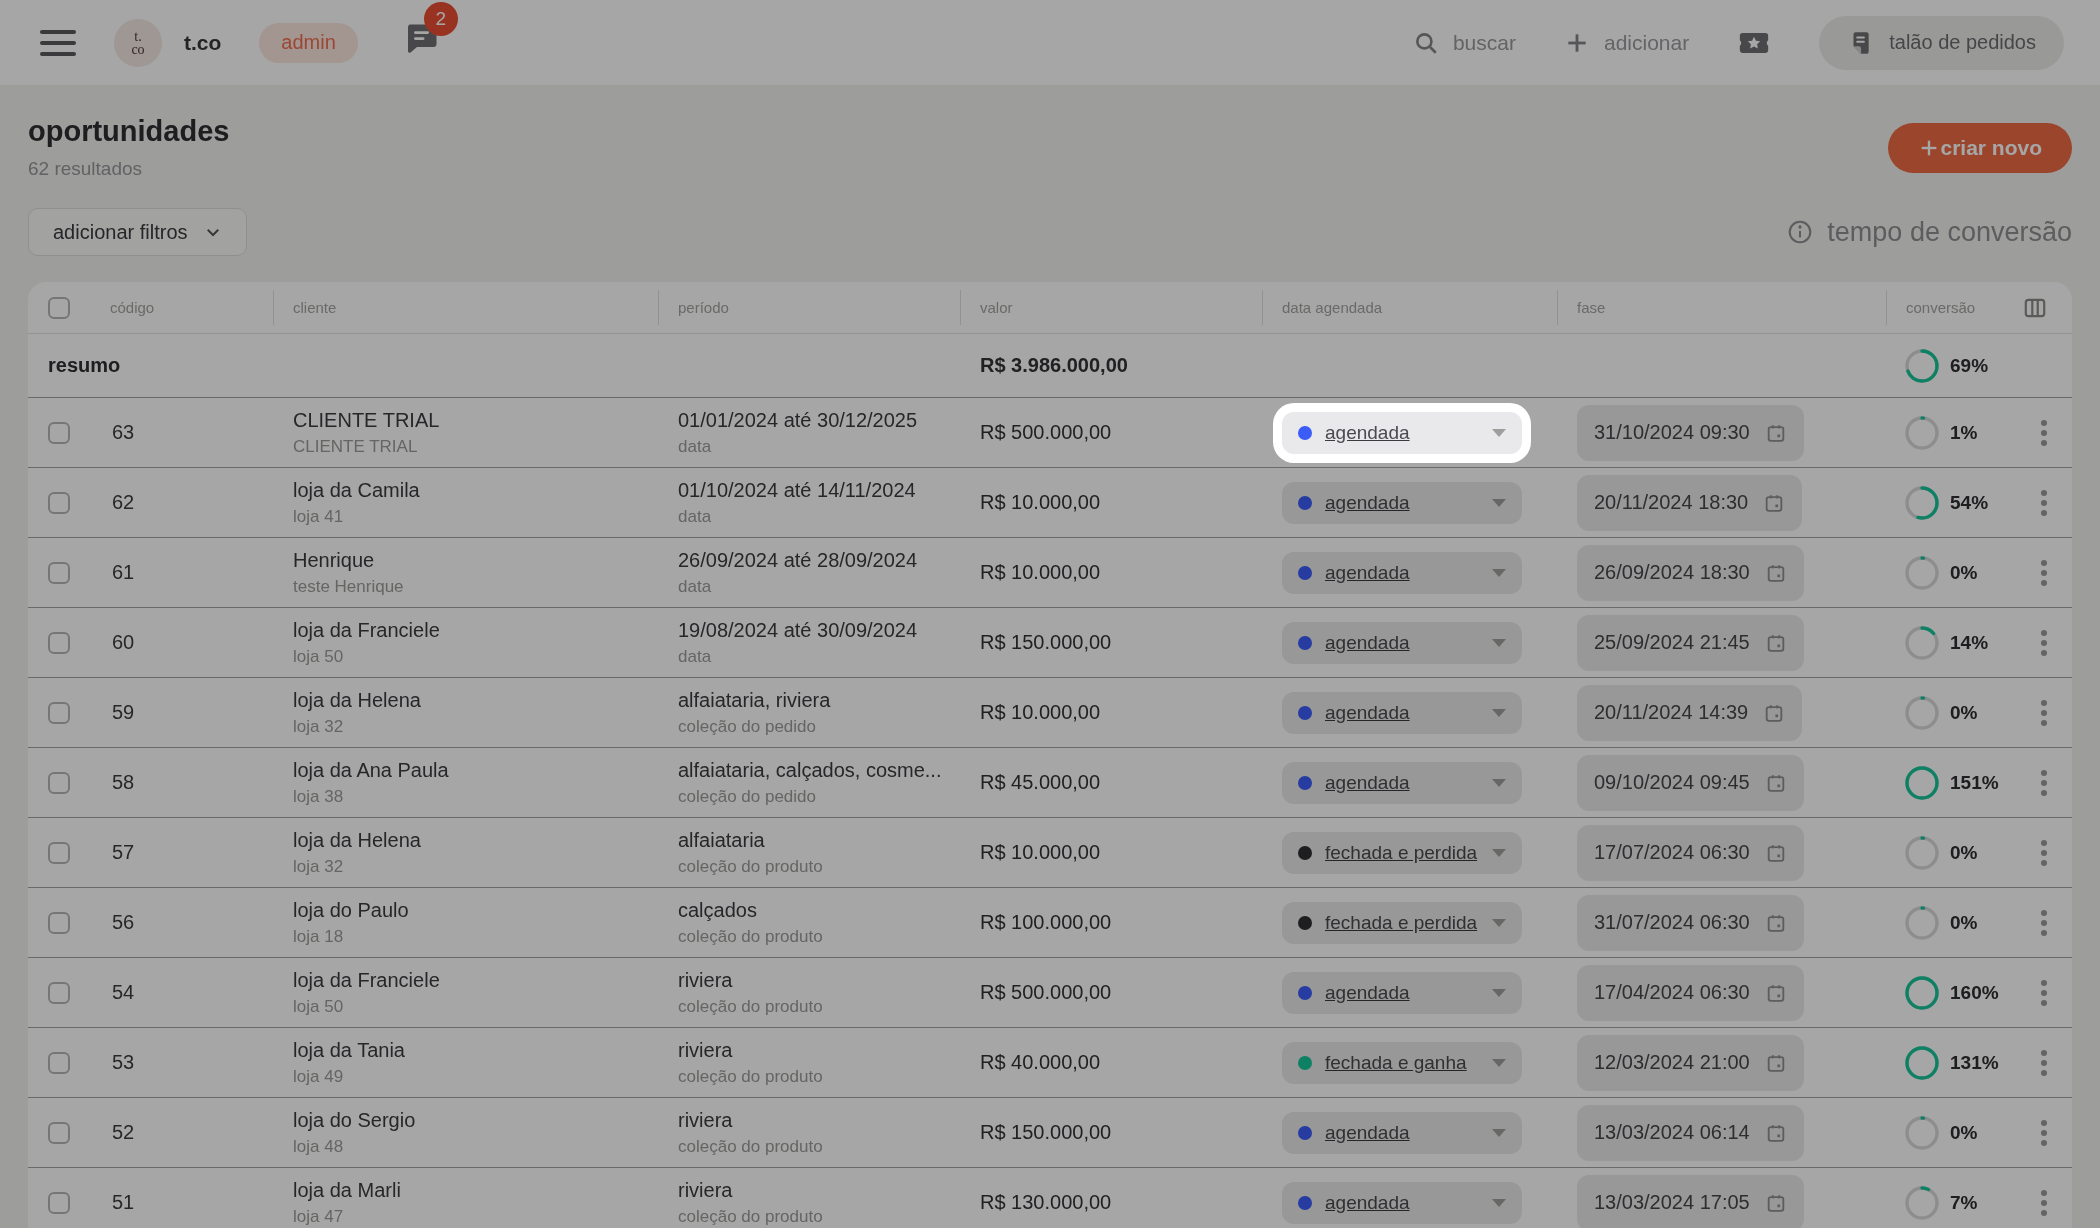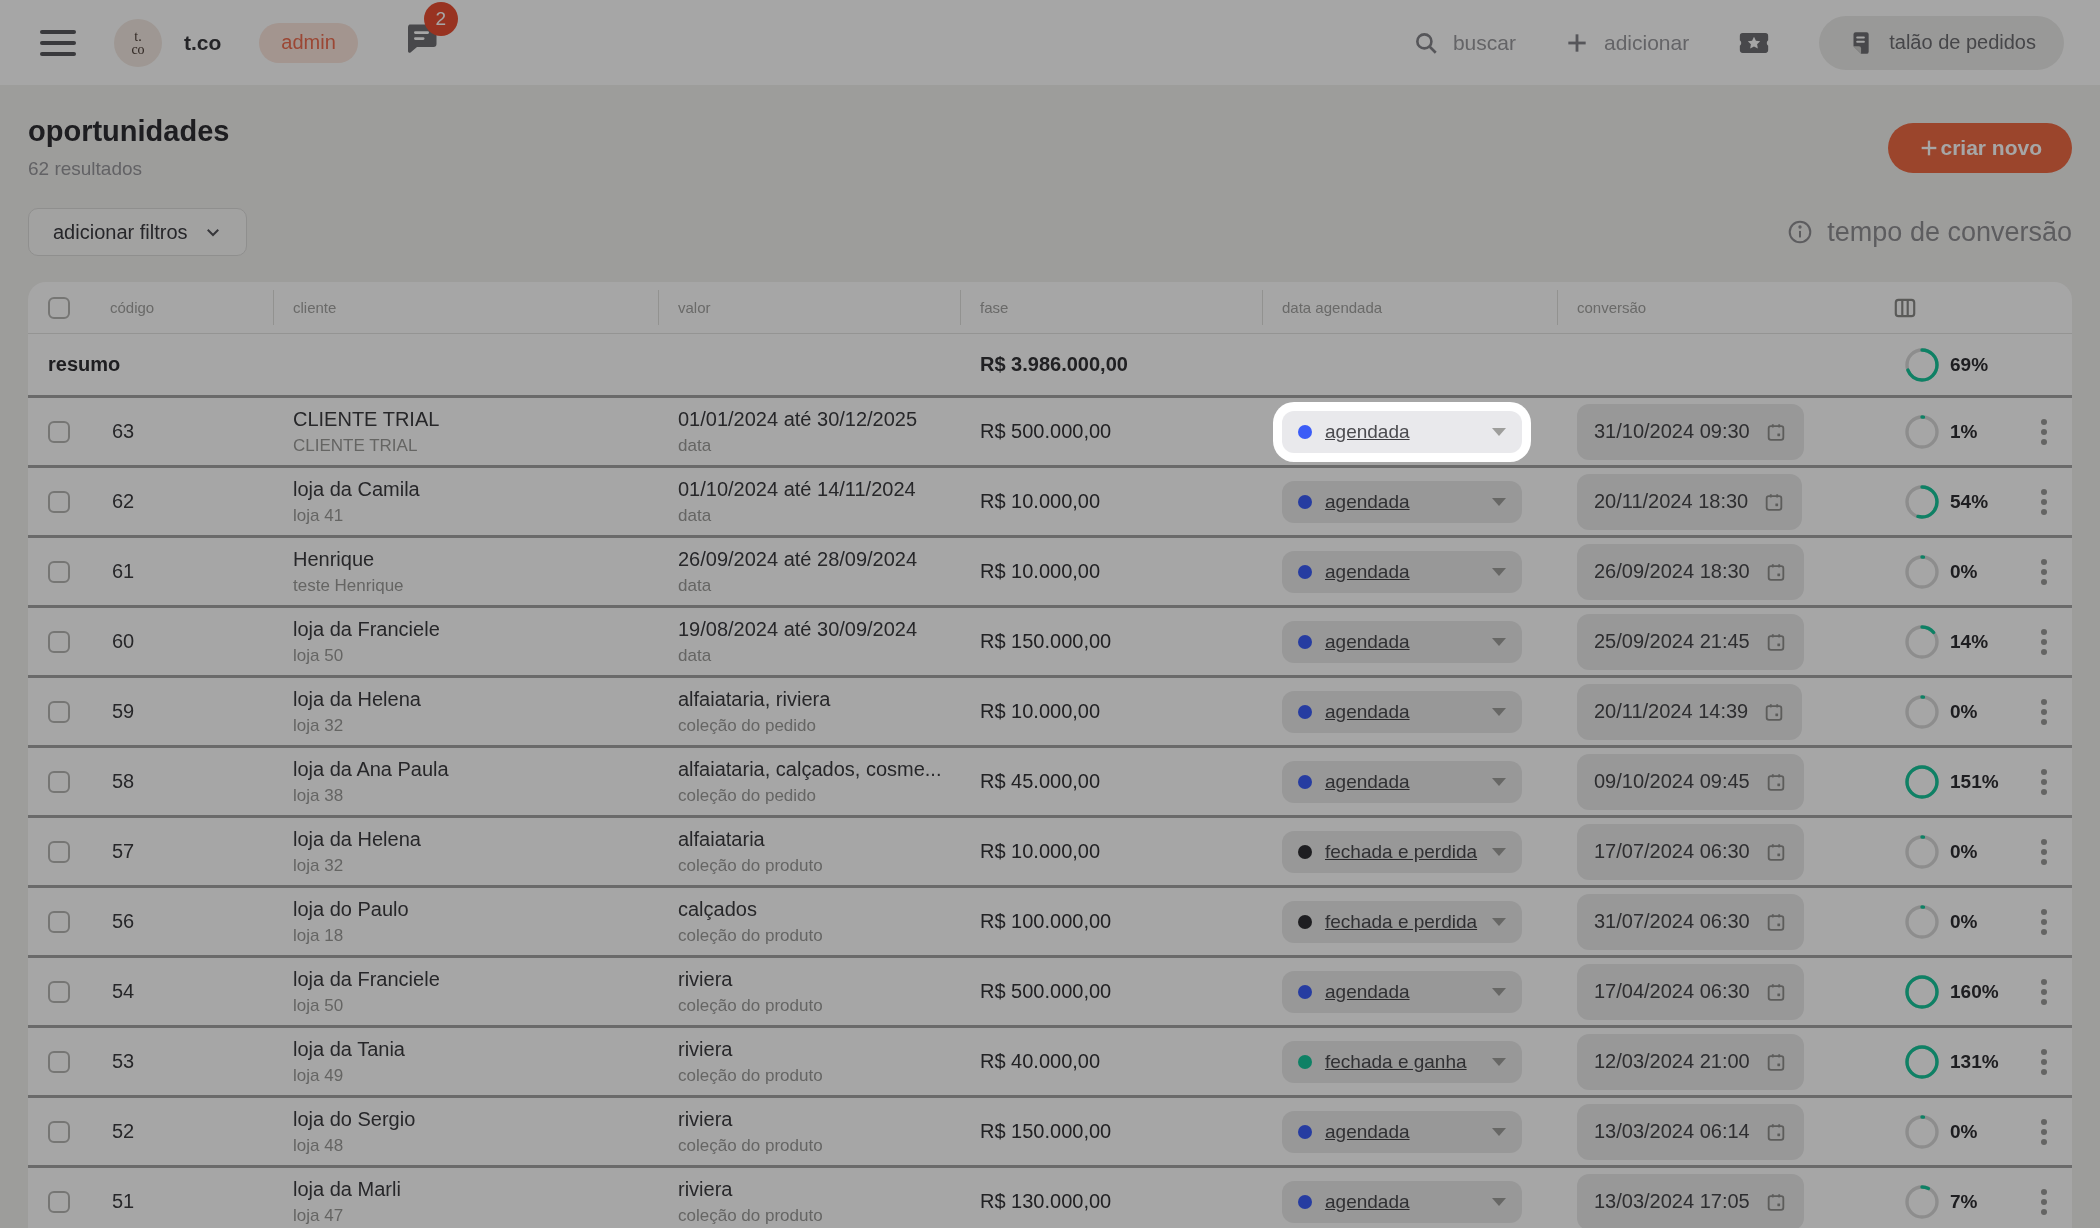--- a/index.html
+++ b/index.html
@@ -62,21 +62,21 @@
   }
   .conv-info { display:flex; align-items:center; gap:14px; font-size:27px; color:#8f8f93; }
   
   .table-card {
     margin:26px 28px 0; background:#ffffff;
     border-radius:18px 18px 0 0; overflow:hidden; height:950px;
   }
   .trow {
     display:grid;
     grid-template-columns:62px 183px 385px 302px 302px 295px 329px 130px 56px;
-    align-items:center; border-bottom:3px solid #a3a3a3;
+    align-items:center; border-bottom:1px solid #a3a3a3;
   }
   .thead { height:52px; color:#a3a3a1; font-size:15px; border-bottom:1px solid #e4e4e2; }
   .th { position:relative; padding-left:20px; height:100%; display:flex; align-items:center; }
   .th.sep::before { content:""; position:absolute; left:0; top:8px; bottom:8px; width:1px; background:#e0e0de; }
   .check-cell { padding-left:20px; display:flex; align-items:center; }
   .checkbox { width:22px; height:22px; border:2px solid #b5b5b3; border-radius:6px; background:transparent; cursor:pointer; }
   .summary-row { height:64px; font-weight:bold; }
   .summary-label { grid-column:1 / 3; padding-left:20px; font-size:20px; color:#2f2f33; }
   .drow { height:70px; }
   .cell-codigo { padding-left:22px; font-size:20px; color:#3c3c40; }
@@ -201,23 +201,24 @@
   </div>
 </section>
 
 <section class="table-card">
   <div class="trow thead">
     <div class="check-cell">
         <span class="checkbox"></span>
       </div>
     <div class="th">código</div>
     <div class="th sep">cliente</div>
+    <div class="th sep">período</div>
     <div class="th sep">valor</div>
+    <div class="th sep">data agendada</div>
     <div class="th sep">fase</div>
-    <div class="th sep">data agendada</div>
     <div class="th sep">conversão</div>
     <div class="th" style="padding-left:6px;">
       <svg width="26" height="26" viewBox="0 0 24 24" fill="none" stroke="#8a8a88" stroke-width="2">
         <rect x="3.5" y="4.5" width="17" height="15" rx="2.5"></rect>
           <line x1="9.5" y1="4.5" x2="9.5" y2="19.5"></line>
           <line x1="14.5" y1="4.5" x2="14.5" y2="19.5"></line>
       </svg>
     </div>
   </div>
 

